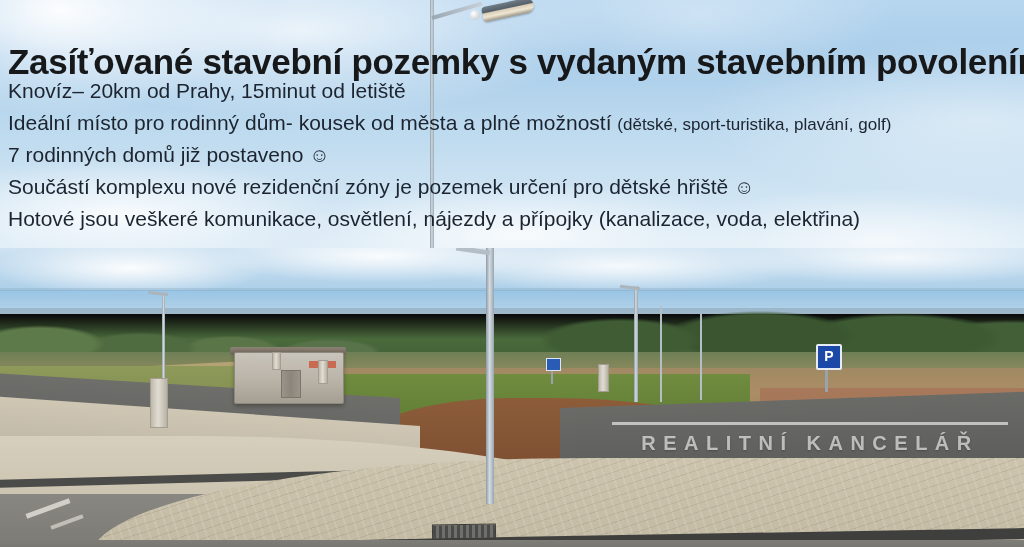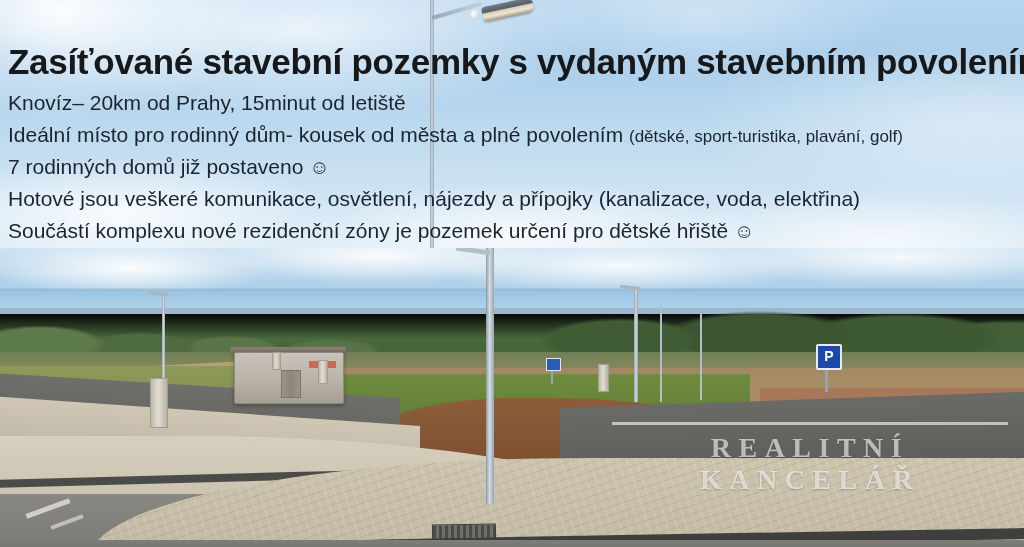--- a/index.html
+++ b/index.html
@@ -47,21 +47,21 @@
   }
 
   
   .textblock{position:absolute;left:0;top:0;width:1024px;}
   .headline{
     position:absolute;left:8px;top:44px;
     font-size:35px;font-weight:700;color:#17181a;
     letter-spacing:-.3px;white-space:nowrap;
     line-height:1;
   }
-  .lines{position:absolute;left:8px;top:88px;width:1010px;}
+  .lines{position:absolute;left:8px;top:76px;width:1010px;}
   .line{
     color:#1c2430;font-size:21px;line-height:30px;white-space:nowrap;
   }
   .line .small{font-size:17px;}
   .smiley{font-size:20px;}
 
   
   .photo{
     position:absolute;left:0;top:248px;width:1024px;height:299px;overflow:hidden;
   }
@@ -243,22 +243,22 @@
     pointer-events:none;
   }
   .wm-main{
     font-size:74px;font-weight:700;letter-spacing:2px;line-height:.92;
     font-family:"Liberation Sans",sans-serif;
   }
   .wm-rule{
     height:3px;background:rgba(255,255,255,.6);margin:6px 4px 7px 4px;
   }
   .wm-sub{
-    font-size:28px;font-weight:700;letter-spacing:7.5px;
-    font-family:Liberation Serif, serif;
+    font-size:20px;font-weight:700;letter-spacing:7.5px;
+    font-family:Liberation Sans, sans-serif;
   }
 </style>
 </head>
 <body>
 
 <div class="poster">
 
   <div class="sky">
     <div class="hdr-pole"></div>
     <div class="hdr-lamp-arm"></div>
@@ -266,30 +266,30 @@
     <div class="hdr-lamp-head"></div>
   </div>
 
   <div class="textblock">
     <div class="headline">Zasíťované stavební pozemky s vydaným stavebním povolením</div>
     <div class="lines">
       <div class="line">
         <span>Knovíz– 20km od Prahy, 15minut od letiště</span><span class="small"></span><span class="smiley"></span>
       </div>
       <div class="line">
-        <span>Ideální místo pro rodinný dům- kousek od města a plné povolením </span><span class="small">(dětské, sport-turistika, plavání, golf)</span><span class="smiley"></span>
+        <span>Ideální místo pro rodinný dům- kousek od města a plné možností </span><span class="small">(dětské, sport-turistika, plavání, golf)</span><span class="smiley"></span>
       </div>
       <div class="line">
         <span>7 rodinných domů již postaveno </span><span class="small"></span><span class="smiley">☺</span>
       </div>
       <div class="line">
+        <span>Součástí komplexu nové rezidenční zóny je pozemek určení pro dětské hřiště </span><span class="small"></span><span class="smiley">☺</span>
+      </div>
+      <div class="line">
         <span>Hotové jsou veškeré komunikace, osvětlení, nájezdy a přípojky (kanalizace, voda, elektřina)</span><span class="small"></span><span class="smiley"></span>
-      </div>
-      <div class="line">
-        <span>Součástí komplexu nové rezidenční zóny je pozemek určení pro dětské hřiště </span><span class="small"></span><span class="smiley">☺</span>
       </div>
     </div>
   </div>
 
   <div class="photo">
     <div class="ph-sky"></div>
     <div class="ph-sky2"></div>
     <div class="ph-seam"></div>
     <div class="treeline"></div>
     <div class="far-field"></div>

